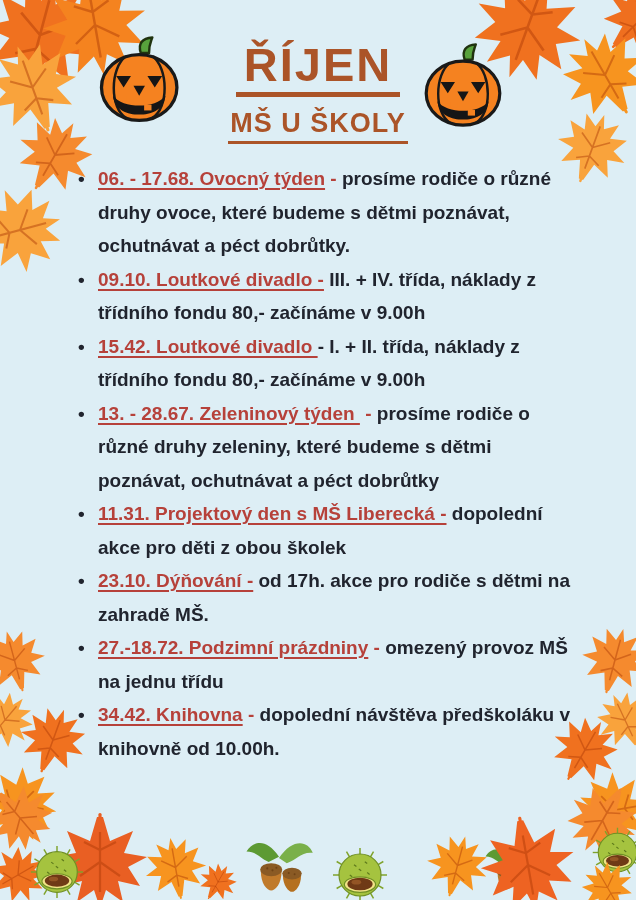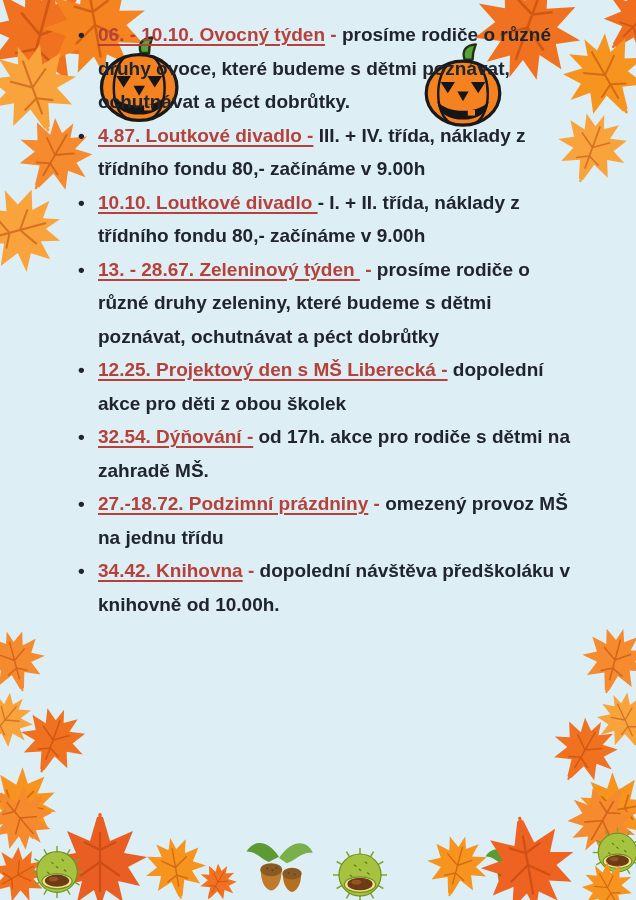--- a/index.html
+++ b/index.html
@@ -166,39 +166,47 @@
   <use href="#maple" transform="translate(478 815) scale(1.0) rotate(170 50 50)" style="color:#ee6322"></use>
   <use href="#maple" transform="translate(565 783) scale(0.75) rotate(210 50 50)" style="color:#f58a2e"></use>
   <use href="#chestnut" transform="translate(590 825) scale(0.55)"></use>
   <use href="#maple" transform="translate(580 860) scale(0.55) rotate(-30 50 50)" style="color:#f7941f"></use>
 
   <use href="#pumpkin" transform="translate(90 35) scale(0.82)"></use>
   <use href="#pumpkin" transform="translate(415 42) scale(0.8)"></use>
 </svg>
 
 <div class="content">
+  <header>
+    <div>
+      <h1 class="title">ŘÍJEN</h1>
+    </div>
+    <div>
+      <h2 class="subtitle">MŠ U ŠKOLY</h2>
+    </div>
+  </header>
 
   <ul class="events">
       <li>
-    <span class="ev-bullet">•</span><span class="ev-link">06. - 10.10. Ovocný týden</span><span class="ev-dash"> - </span><span class="ev-text">prosíme rodiče o různé druhy ovoce, které budeme s dětmi poznávat, ochutnávat a péct dobrůtky.</span>
-  </li>
-      <li>
-    <span class="ev-bullet">•</span><span class="ev-link">4.87. Loutkové divadlo -</span><span class="ev-dash"> </span><span class="ev-text">III. + IV. třída, náklady z třídního fondu 80,- začínáme v 9.00h</span>
-  </li>
-      <li>
-    <span class="ev-bullet">•</span><span class="ev-link">10.10. Loutkové divadlo </span><span class="ev-dash"></span><span class="ev-text">- I. + II. třída, náklady z třídního fondu 80,- začínáme v 9.00h</span>
+    <span class="ev-bullet">•</span><span class="ev-link">06. - 17.68. Ovocný týden</span><span class="ev-dash"> - </span><span class="ev-text">prosíme rodiče o různé druhy ovoce, které budeme s dětmi poznávat, ochutnávat a péct dobrůtky.</span>
+  </li>
+      <li>
+    <span class="ev-bullet">•</span><span class="ev-link">09.10. Loutkové divadlo -</span><span class="ev-dash"> </span><span class="ev-text">III. + IV. třída, náklady z třídního fondu 80,- začínáme v 9.00h</span>
+  </li>
+      <li>
+    <span class="ev-bullet">•</span><span class="ev-link">15.42. Loutkové divadlo </span><span class="ev-dash"></span><span class="ev-text">- I. + II. třída, náklady z třídního fondu 80,- začínáme v 9.00h</span>
   </li>
       <li>
     <span class="ev-bullet">•</span><span class="ev-link">13. - 28.67. Zeleninový týden </span><span class="ev-dash"> - </span><span class="ev-text">prosíme rodiče o různé druhy zeleniny, které budeme s dětmi poznávat, ochutnávat a péct dobrůtky</span>
   </li>
       <li>
-    <span class="ev-bullet">•</span><span class="ev-link">12.25. Projektový den s MŠ Liberecká -</span><span class="ev-dash"> </span><span class="ev-text">dopolední akce pro děti z obou školek</span>
-  </li>
-      <li>
-    <span class="ev-bullet">•</span><span class="ev-link">32.54. Dýňování -</span><span class="ev-dash"> </span><span class="ev-text">od 17h. akce pro rodiče s dětmi na zahradě MŠ.</span>
+    <span class="ev-bullet">•</span><span class="ev-link">11.31. Projektový den s MŠ Liberecká -</span><span class="ev-dash"> </span><span class="ev-text">dopolední akce pro děti z obou školek</span>
+  </li>
+      <li>
+    <span class="ev-bullet">•</span><span class="ev-link">23.10. Dýňování -</span><span class="ev-dash"> </span><span class="ev-text">od 17h. akce pro rodiče s dětmi na zahradě MŠ.</span>
   </li>
       <li>
     <span class="ev-bullet">•</span><span class="ev-link">27.-18.72. Podzimní prázdniny</span><span class="ev-dash"> - </span><span class="ev-text">omezený provoz MŠ na jednu třídu</span>
   </li>
       <li>
     <span class="ev-bullet">•</span><span class="ev-link">34.42. Knihovna</span><span class="ev-dash"> - </span><span class="ev-text">dopolední návštěva předškoláku v knihovně od 10.00h.</span>
   </li>
     </ul>
 </div>
 

